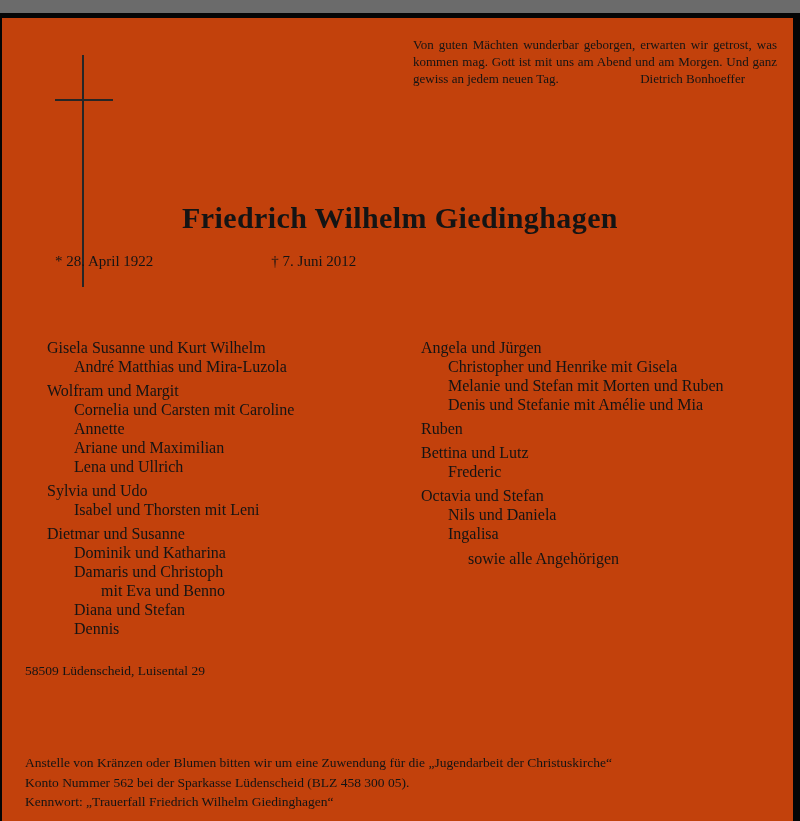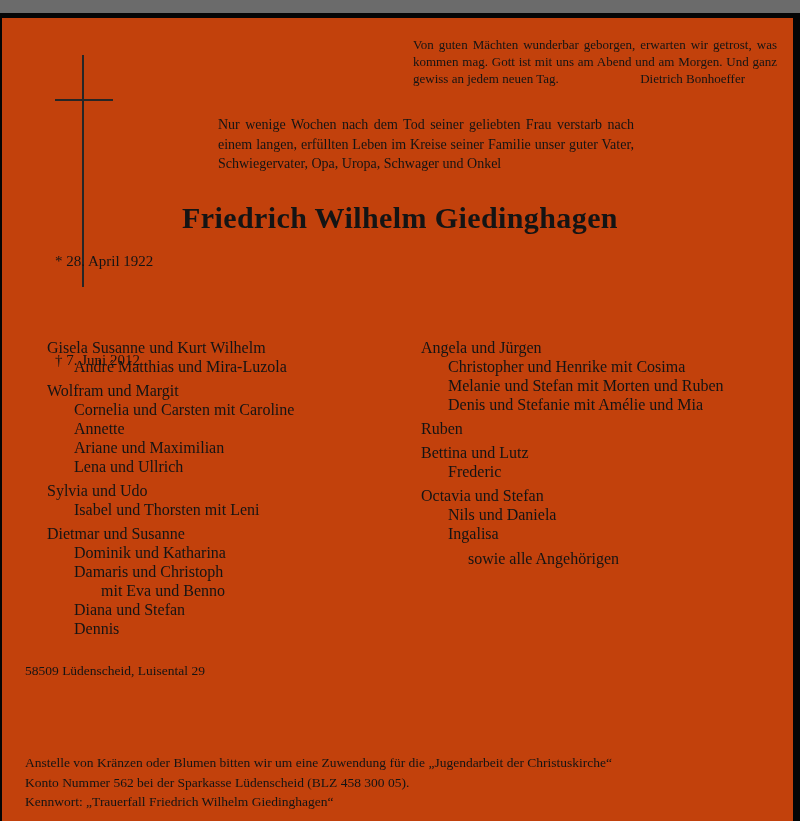--- a/index.html
+++ b/index.html
@@ -32,21 +32,21 @@
     position:absolute; left:218px; top:102px; width:416px;
     font-size:14px; line-height:19.5px; text-align:justify; margin:0;
   }
 
   .deceased-name {
     position:absolute; left:55px; top:188px; width:690px;
     text-align:center; font-size:30px; font-weight:bold; letter-spacing:0.4px;
   }
   .dates-row {
     position:absolute; left:55px; top:240px; width:690px;
-    display:flex; justify-content:flex-start; gap:82px; font-size:15px;flex-direction:column;
+    display:flex; justify-content:flex-start; gap:118px; font-size:15px;
   }
 
   
   .col { position:absolute; top:325px; font-size:16px; line-height:19px; }
   .col-left  { left:47px;  width:350px; }
   .col-right { left:421px; width:360px; }
   .mourner-group { margin:0 0 5px 0; }
   .mourner-child { padding-left:27px; }
   .mourner-child.indent-2 { padding-left:54px; }
   .closing-line { padding-left:47px; margin-top:6px; }
@@ -75,21 +75,20 @@
   <div>
     <div class="cross-v"></div>
     <div class="cross-h"></div>
   </div>
 
   <div class="quote-box">
     <p class="quote-text">Von guten Mächten wunderbar geborgen, erwarten wir getrost, was kommen mag. Gott ist mit uns am Abend und am Morgen. Und ganz gewiss an jedem neuen Tag.</p>
     <div class="quote-attribution">Dietrich Bonhoeffer</div>
   </div>
 
-  <p class="intro">Nur wenige Wochen nach dem Tod seiner geliebten Frau verstarb nach einem langen, erfüllten Leben im Kreise seiner Familie unser guter Vater, Schwiegervater, Opa, Uropa, Schwager und Onkel</p>
 
   <div class="deceased-name">Friedrich Wilhelm Giedinghagen</div>
   <div class="dates-row">
     <span>* 28. April 1922</span>
     <span>† 7. Juni 2012</span>
   </div>
 
   <div class="col col-left">
     <div class="mourner-group">
       <div>Gisela Susanne und Kurt Wilhelm</div>
@@ -112,21 +111,21 @@
       <div class="mourner-child">Damaris und Christoph</div>
       <div class="mourner-child indent-2">mit Eva und Benno</div>
       <div class="mourner-child">Diana und Stefan</div>
       <div class="mourner-child">Dennis</div>
     </div>
   </div>
 
   <div class="col col-right">
     <div class="mourner-group">
       <div>Angela und Jürgen</div>
-      <div class="mourner-child">Christopher und Henrike mit Cosima</div>
+      <div class="mourner-child">Christopher und Henrike mit Gisela</div>
       <div class="mourner-child">Melanie und Stefan mit Morten und Ruben</div>
       <div class="mourner-child">Denis und Stefanie mit Amélie und Mia</div>
     </div>
     <div class="mourner-group">
       <div>Ruben</div>
     </div>
     <div class="mourner-group">
       <div>Bettina und Lutz</div>
       <div class="mourner-child">Frederic</div>
     </div>

